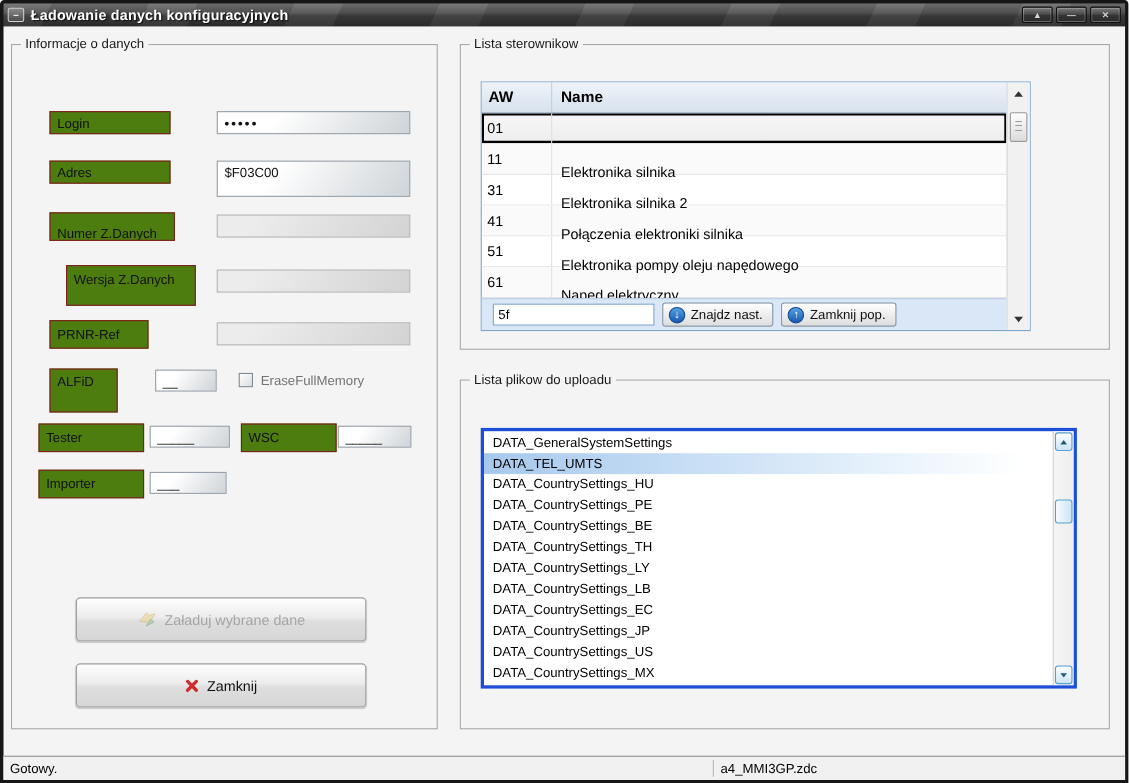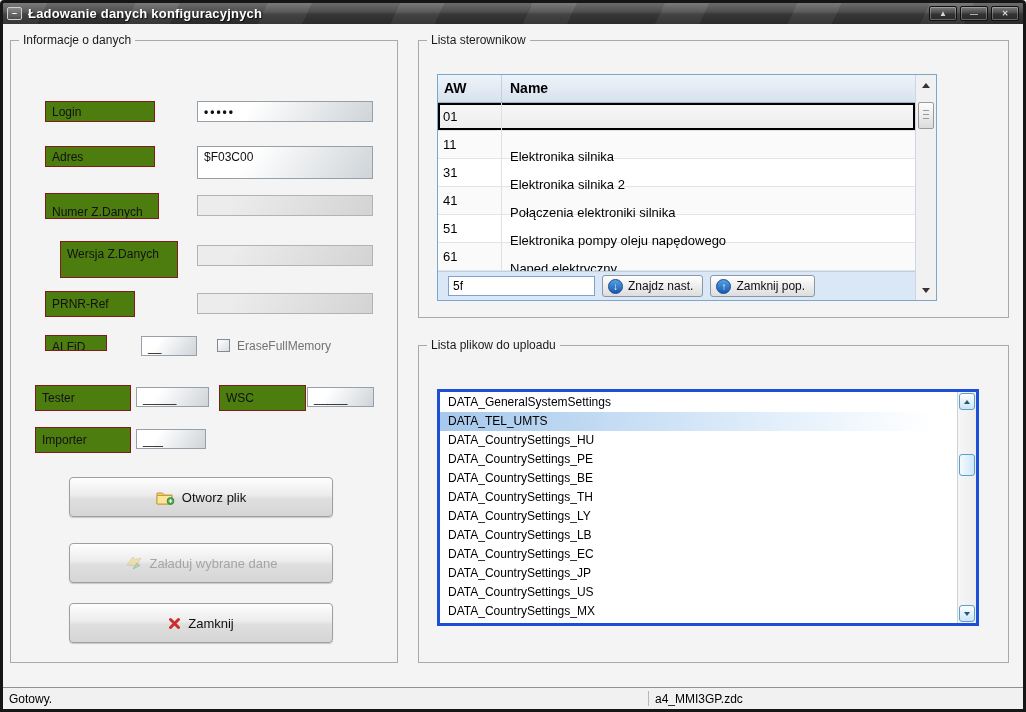--- a/index.html
+++ b/index.html
@@ -140,42 +140,33 @@
 
       <div class="lbl" style="left:34px; top:152px; width:114px; height:26px; padding-top:11px;">Numer Z.Danych</div>
       <div class="vfield disabled" style="left:186px; top:154px; width:176px; height:21px;"></div>
 
       <div class="lbl" style="left:34px; top:200px; width:118px; height:37px; padding-top:5px;margin-left:15px;">Wersja Z.Danych</div>
       <div class="vfield disabled" style="left:186px; top:204px; width:176px; height:21px;"></div>
 
       <div class="lbl" style="left:34px; top:250px; width:90px; height:26px; padding-top:5px;">PRNR-Ref</div>
       <div class="vfield disabled" style="left:186px; top:252px; width:176px; height:21px;"></div>
 
-      <div class="lbl" style="left:34px; top:294px; width:62px; height:16px; padding-top:4px;">ALFiD</div>
+      <div class="lbl" style="left:34px; top:294px; width:62px; height:40px; padding-top:4px;">ALFiD</div>
       <div class="vfield" style="left:130px; top:295px; width:56px; height:20px;">__</div>
       <div class="checkbox" style="left:206px; top:298px;"></div>
       <div class="cb-label" style="left:226px; top:298px;">EraseFullMemory</div>
 
       <div class="lbl" style="left:24px; top:344px; width:96px; height:26px; padding-top:5px;">Tester</div>
       <div class="vfield" style="left:125px; top:346px; width:73px; height:20px;">_____</div>
       <div class="lbl" style="left:208px; top:344px; width:87px; height:26px; padding-top:5px;">WSC</div>
       <div class="vfield" style="left:296px; top:346px; width:67px; height:20px;">_____</div>
 
       <div class="lbl" style="left:24px; top:386px; width:96px; height:26px; padding-top:5px;">Importer</div>
       <div class="vfield" style="left:125px; top:388px; width:70px; height:20px;">___</div>
 
-      <div class="bigbtn" style="top:436px;">
-        <svg width="19" height="15" viewBox="0 0 19 15">
-          <path d="M1 3 h5.5 l2 2 H16 v9 H1 z" fill="#f0c96a" stroke="#c79f3a"></path>
-          <path d="M1 5.5 h15 l-1.6 8.5 H1 z" fill="#fbe59a" stroke="#c79f3a"></path>
-          <circle cx="14.5" cy="11" r="3.4" fill="#4caf50" stroke="#2e7d32" stroke-width=".8"></circle>
-          <path d="M14.5 9.3 v3.4 M12.8 11 h3.4" stroke="#fff" stroke-width="1.2"></path>
-        </svg>
-        <span>Otworz plik</span>
-      </div>
 
       <div class="bigbtn disabled" style="top:502px;">
         <svg width="18" height="15" viewBox="0 0 18 15">
           <path d="M2 9 L8 1 l2.5 2.5 L16 2 l-5 8 z" fill="#edd37f" stroke="#c8b060" stroke-width=".8"></path>
           <path d="M8 13 l7-3.5 -3-2.5 z" fill="#8fc48f" stroke="#5c9c5c" stroke-width=".8"></path>
         </svg>
         <span>Załaduj wybrane dane</span>
       </div>
 
       <div class="bigbtn" style="top:562px;">

